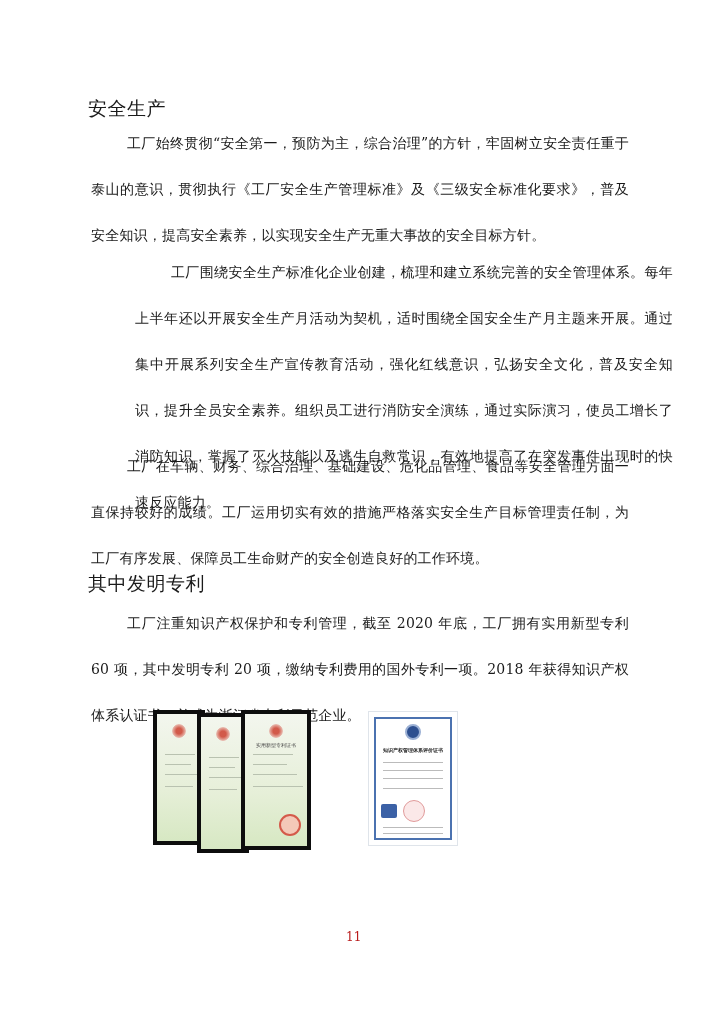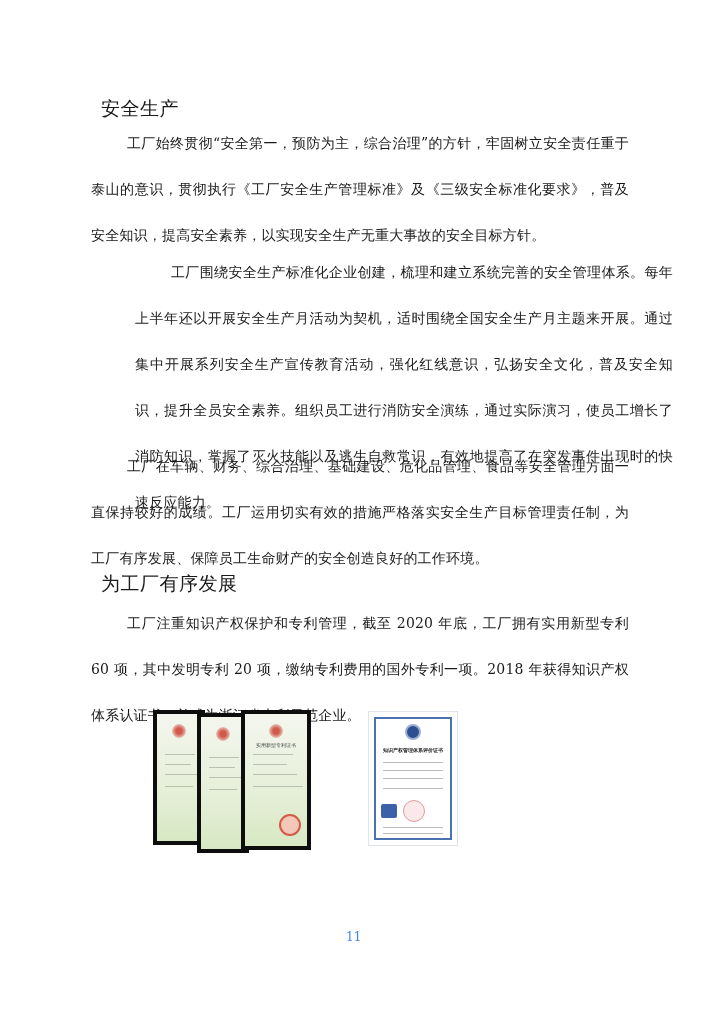--- a/index.html
+++ b/index.html
@@ -1,47 +1,47 @@
 <!DOCTYPE html>
 <html><head>
 <meta charset="utf-8">
 <style>
   html, body { margin:0; padding:0; background:#ffffff; }
   body { width:724px; height:1024px; position:relative; overflow:hidden;
          font-family:"DejaVu Serif","Liberation Serif",serif; color:#1a1a1a; }
   .page { position:absolute; left:0; top:0; width:724px; height:1024px; }
-  .h { position:absolute; left:101px; font-size:19px; font-family:Liberation Mono, monospace; letter-spacing:0.5px; }
+  .h { position:absolute; left:88px; font-size:19px; font-family:Liberation Mono, monospace; letter-spacing:0.5px; }
   .p { position:absolute; left:91px; width:538px; font-size:14px; line-height:46px; text-align:justify; text-indent:36px; letter-spacing:0.2px; }
   .img-left { position:absolute; left:153px; top:710px; width:158px; height:145px; }
   .cert { position:absolute; background:#0d0d0d; padding:4px; box-sizing:border-box; }
   .cert-inner { width:100%; height:100%; background:linear-gradient(180deg,#f3f6ee 0%,#e6efd8 60%,#d7e8c3 100%); position:relative; overflow:hidden; }
   .cert-inner .logo { position:absolute; left:50%; top:10px; width:14px; height:14px; margin-left:-7px; border-radius:50%; background:radial-gradient(circle,#d25a4a 30%,#e9c1b6 70%,transparent 72%); }
   .cert-inner .title { position:absolute; top:28px; left:0; right:0; text-align:center; font-size:5px; color:#444; }
   .cert-inner .line { position:absolute; left:8px; height:1px; background:#b9c2b0; }
   .cert-inner .seal { position:absolute; right:6px; bottom:10px; width:18px; height:18px; border-radius:50%; border:2px solid #d45a4a; background:#f4c8b8; }
   .img-right { position:absolute; left:368px; top:711px; width:88px; height:133px; background:#fff; border:1px solid #dfe4ea; }
   .img-right .frame { position:absolute; left:5px; top:5px; right:5px; bottom:5px; border:2px solid #4b72b0; }
   .img-right .emb { position:absolute; left:50%; top:12px; width:16px; height:16px; margin-left:-8px; border-radius:50%; background:#2d4f8f; border:2px solid #9bb0d4; box-sizing:border-box; }
   .img-right .t { position:absolute; top:35px; left:0; right:0; text-align:center; font-size:5px; color:#222; font-weight:bold; }
   .img-right .ln { position:absolute; left:14px; right:14px; height:1px; background:#bbb; }
   .img-right .ppf { position:absolute; left:12px; top:92px; width:16px; height:14px; background:#3b61a6; border-radius:2px; }
   .img-right .rseal { position:absolute; left:34px; top:88px; width:20px; height:20px; border-radius:50%; border:1px solid #e19b9b; background:#fbe8e8; }
-  .pagenum { position:absolute; left:346px; top:930px; font-size:12px; color:#3b82f6; font-family:"DejaVu Serif",serif; }
+  .pagenum { position:absolute; left:346px; top:930px; font-size:12px; color:#b91c1c; font-family:"DejaVu Serif",serif; }
 </style>
 </head>
 <body>
 
 <div class="page">
 
   <div class="h" style="top:96px;">安全生产</div>
   <div class="p" style="top:120px;">工厂始终贯彻“安全第一，预防为主，综合治理”的方针，牢固树立安全责任重于泰山的意识，贯彻执行《工厂安全生产管理标准》及《三级安全标准化要求》，普及安全知识，提高安全素养，以实现安全生产无重大事故的安全目标方针。</div>
   <div class="p" style="top:249px;margin-left:44px;">工厂围绕安全生产标准化企业创建，梳理和建立系统完善的安全管理体系。每年上半年还以开展安全生产月活动为契机，适时围绕全国安全生产月主题来开展。通过集中开展系列安全生产宣传教育活动，强化红线意识，弘扬安全文化，普及安全知识，提升全员安全素养。组织员工进行消防安全演练，通过实际演习，使员工增长了消防知识，掌握了灭火技能以及逃生自救常识，有效地提高了在突发事件出现时的快速反应能力。</div>
   <div class="p" style="top:443px;">工厂在车辆、财务、综合治理、基础建设、危化品管理、食品等安全管理方面一直保持较好的成绩。工厂运用切实有效的措施严格落实安全生产目标管理责任制，为工厂有序发展、保障员工生命财产的安全创造良好的工作环境。</div>
 
-  <div class="h" style="top:571px;">为工厂有序发展</div>
+  <div class="h" style="top:571px;">其中发明专利</div>
   <div class="p" style="top:600px;">工厂注重知识产权保护和专利管理，截至 2020 年底，工厂拥有实用新型专利 60 项，其中发明专利 20 项，缴纳专利费用的国外专利一项。2018 年获得知识产权体系认证书，并成为浙江省专利示范企业。</div>
 
   <div class="img-left">
     <div class="cert" style="left:0;top:0;width:52px;height:135px;">
       <div class="cert-inner">
           <div class="logo"></div>
         <div class="line" style="top:40px;width:30px"></div>
           <div class="line" style="top:50px;width:26px"></div>
         <div class="line" style="top:60px;width:32px"></div>
           <div class="line" style="top:72px;width:28px"></div>

